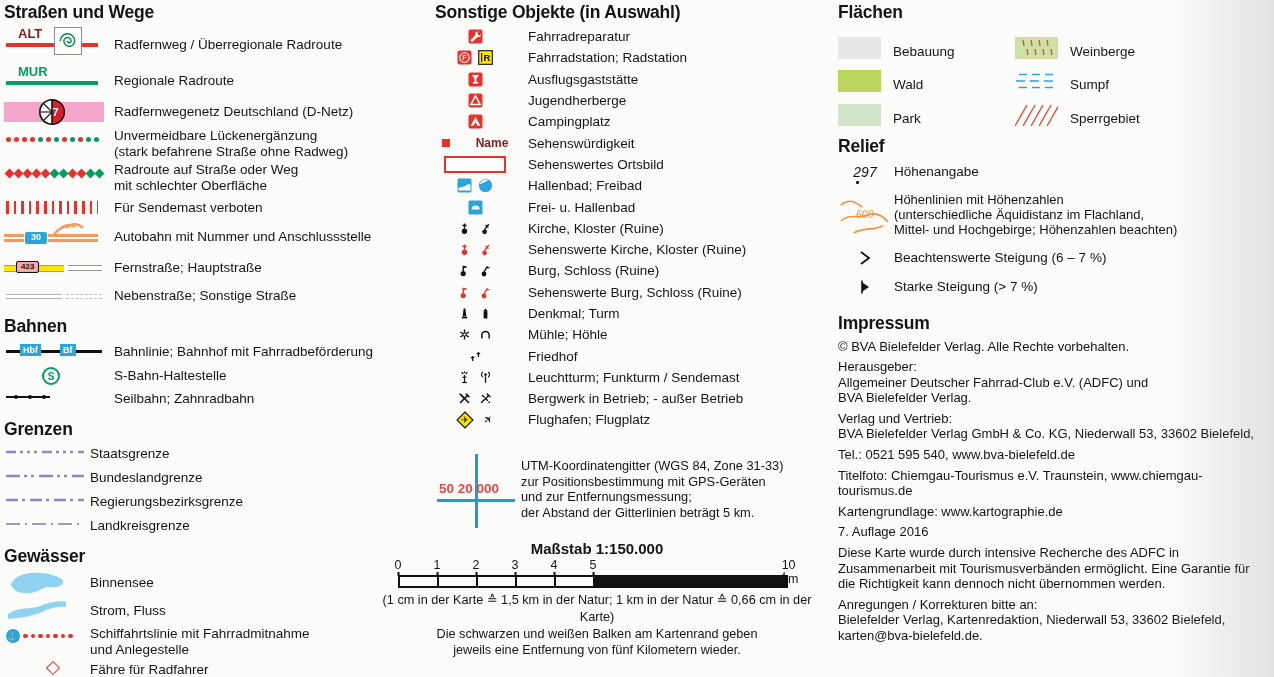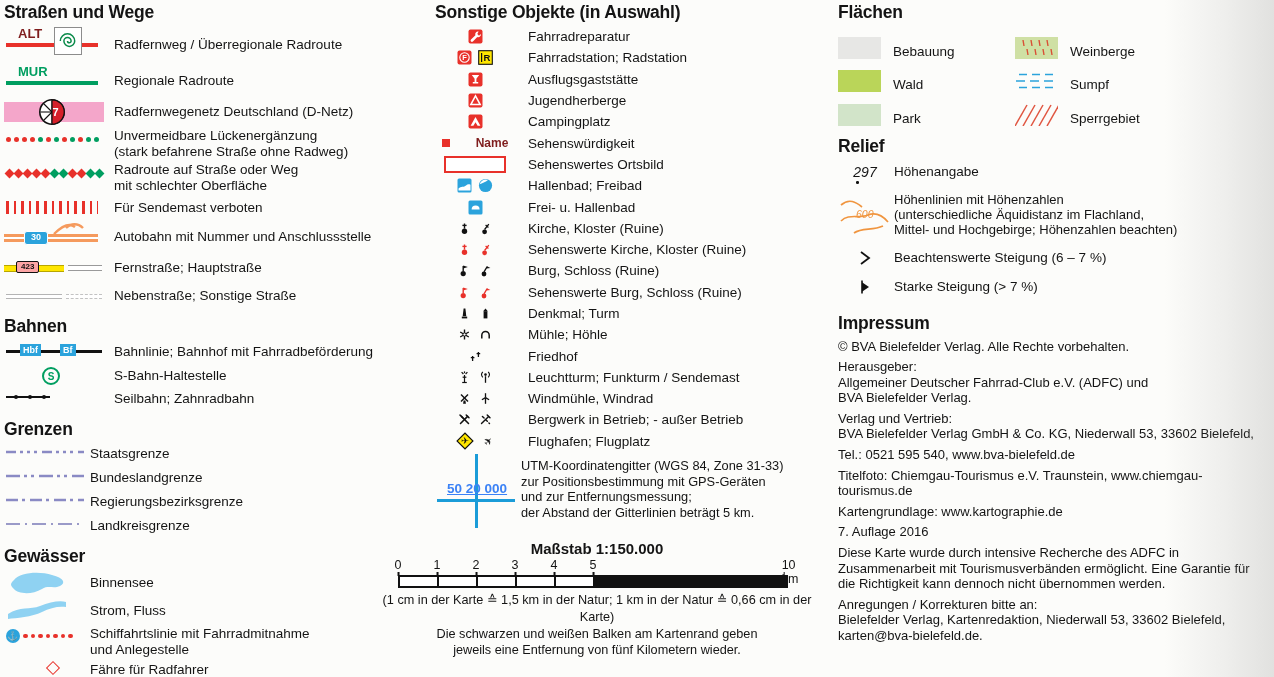--- a/index.html
+++ b/index.html
@@ -72,21 +72,21 @@
   .icell{flex:0 0 80px;display:flex;align-items:center;justify-content:center;gap:6px;}
   .ilbl{font-size:13.5px;margin-left:13px;}
   .i15{width:15px;height:15px;display:block;}
   .mini-redsq{width:8px;height:8px;background:#e8312a;display:inline-block;}
   .name-red{color:#7f1d1d;font-weight:700;font-size:12px;margin-left:20px;}
   .ortsbild-box{width:58px;height:13px;border:2px solid #e8312a;background:#fff;display:inline-block;}
   .utm{position:absolute;left:435px;top:452px;display:flex;}
   .utm-icon{position:relative;width:86px;height:82px;flex:0 0 86px;}
   .utm-v{position:absolute;left:40px;top:2px;width:2.6px;height:74px;background:#1b9cd8;}
   .utm-h{position:absolute;left:2px;top:47px;width:78px;height:2.6px;background:#1b9cd8;}
-  .utm-num{position:absolute;left:12px;top:29px;color:#3b82f6;font-weight:700;font-size:13.5px;text-decoration:underline;}
+  .utm-num{position:absolute;left:4px;top:29px;color:#ef4444;font-weight:700;font-size:13.5px;}
   .utm-text{font-size:12.8px;line-height:1.22;padding-top:6px;}
   
   .scaleblock{position:absolute;left:368px;top:540px;width:458px;}
   .mh{text-align:center;font-weight:700;font-size:15px;}
   .bar-wrap{position:relative;height:33px;width:392px;margin:1px 0 1px 30px;}
   .tickn{position:absolute;top:0;font-size:12.5px;transform:translateX(-50%);}
   .tickn::after{content:"";position:absolute;left:50%;top:14px;width:1.5px;height:4px;background:#111;}
   .endn{transform:translateX(-38%);}
   .endn::after{left:12%;}
   .bar{position:absolute;top:17px;left:0;width:390px;height:13px;border:2px solid #111;
@@ -581,40 +581,20 @@
         </svg>
       <svg class="i15" viewBox="0 0 15 15">
           <line x1="7.5" y1="6.2" x2="7.5" y2="12.8" stroke="#111" stroke-width="1.3"></line>
           <circle cx="7.5" cy="4.6" r="1.3" fill="#111"></circle>
           <path d="M4.8 7.3a3.9 3.9 0 0 1 0-5.4 M10.2 1.9a3.9 3.9 0 0 1 0 5.4" fill="none" stroke="#111" stroke-width="1.1"></path>
         </svg>
     </div>
     <div class="ilbl">Leuchtturm; Funkturm / Sendemast</div>
   </div>
 
-  <div class="irow">
-    <div class="icell">
-      <svg class="i15" viewBox="0 0 15 15">
-          <g stroke="#111" stroke-width="1.4">
-            <line x1="4" y1="3.5" x2="11" y2="10.5"></line>
-            <line x1="11" y1="3.5" x2="4" y2="10.5"></line>
-          </g>
-          <path d="M6.6 9.5h1.8l.5 3.3H6.1z" fill="#111"></path>
-        </svg>
-      <svg class="i15" viewBox="0 0 15 15">
-          <g stroke="#111" stroke-width="1.3">
-            <line x1="7.5" y1="6.6" x2="7.5" y2="12.8"></line>
-            <line x1="7.5" y1="6.6" x2="7.5" y2="2.2"></line>
-            <line x1="7.5" y1="6.6" x2="3.9" y2="8.8"></line>
-            <line x1="7.5" y1="6.6" x2="11.1" y2="8.8"></line>
-          </g>
-        </svg>
-    </div>
-    <div class="ilbl">Windmühle, Windrad</div>
-  </div>
 
   <div class="irow">
     <div class="icell">
       <svg class="i15" viewBox="0 0 15 15">
           <g stroke="#111" stroke-width="1.5" stroke-linecap="round">
             <line x1="3.5" y1="11.5" x2="10.6" y2="4.4"></line>
             <line x1="9.2" y1="3" x2="12" y2="5.8"></line>
             <line x1="11.5" y1="11.5" x2="4.4" y2="4.4"></line>
             <line x1="3" y1="3" x2="5.8" y2="5.8"></line>
           </g>

